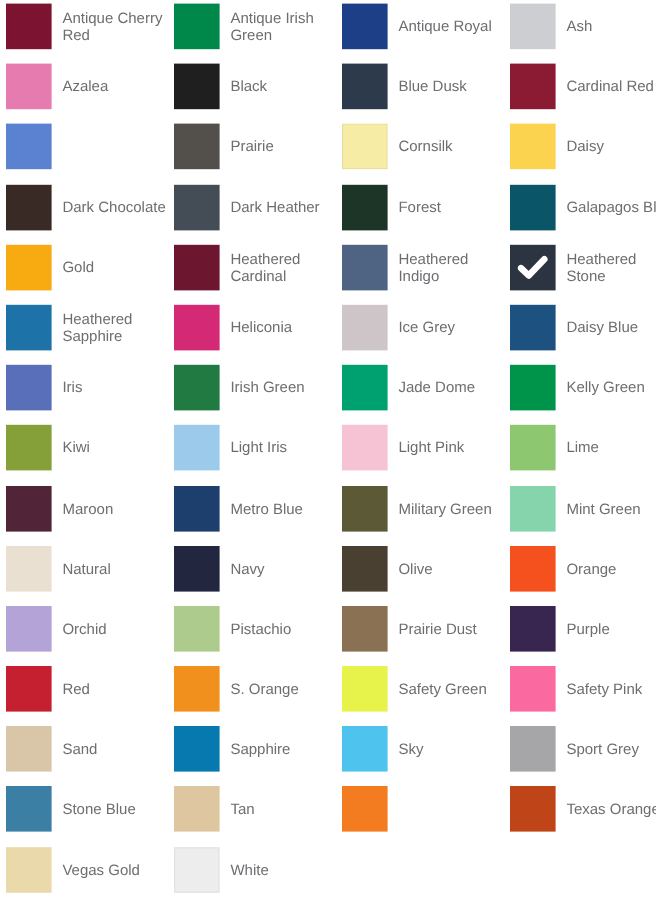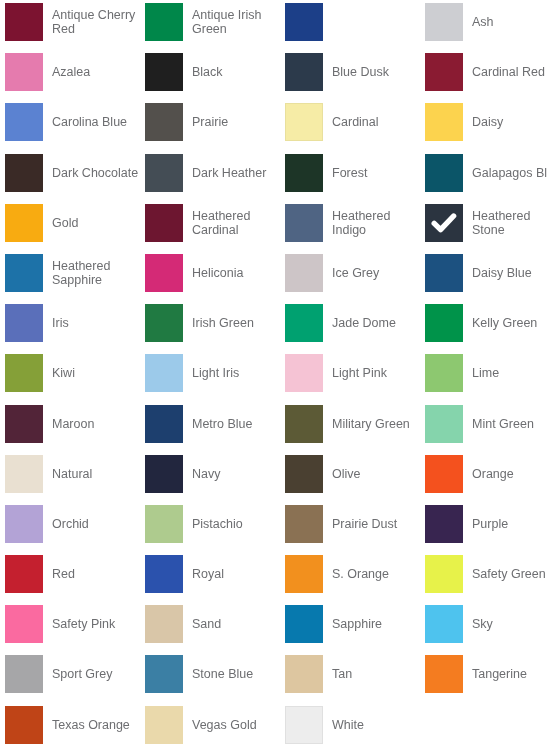--- a/index.html
+++ b/index.html
@@ -93,20 +93,23 @@
       </div>
     </div>
     <div class="swatch-option" role="option" aria-selected="false">
       <div class="swatch-chip" title="Antique Irish Green" style="background-color: rgb(0, 135, 74);"></div>
       <div class="swatch-label">
         <span>Antique Irish Green</span>
       </div>
     </div>
     <div class="swatch-option" role="option" aria-selected="false">
       <div class="swatch-chip" title="Antique Royal" style="background-color: rgb(28, 63, 136);"></div>
+      <div class="swatch-label">
+        <span>Antique Royal</span>
+      </div>
     </div>
     <div class="swatch-option" role="option" aria-selected="false">
       <div class="swatch-chip" title="Ash" style="background-color: rgb(205, 206, 210);"></div>
       <div class="swatch-label">
         <span>Ash</span>
       </div>
     </div>
     <div class="swatch-option" role="option" aria-selected="false">
       <div class="swatch-chip" title="Azalea" style="background-color: rgb(229, 123, 174);"></div>
       <div class="swatch-label">
@@ -126,34 +129,31 @@
       </div>
     </div>
     <div class="swatch-option" role="option" aria-selected="false">
       <div class="swatch-chip" title="Cardinal Red" style="background-color: rgb(138, 27, 50);"></div>
       <div class="swatch-label">
         <span>Cardinal Red</span>
       </div>
     </div>
     <div class="swatch-option" role="option" aria-selected="false">
       <div class="swatch-chip" title="Carolina Blue" style="background-color: rgb(91, 130, 209);"></div>
-      <div class="swatch-label">
-        <span>Carolina Blue</span>
-      </div>
     </div>
     <div class="swatch-option" role="option" aria-selected="false">
       <div class="swatch-chip" title="Charcoal" style="background-color: rgb(83, 80, 76);"></div>
       <div class="swatch-label">
         <span>Prairie</span>
       </div>
     </div>
     <div class="swatch-option" role="option" aria-selected="false">
       <div class="swatch-chip is-pale" title="Cornsilk" style="background-color: rgb(246, 236, 166);"></div>
       <div class="swatch-label">
-        <span>Cardinal</span>
+        <span>Cornsilk</span>
       </div>
     </div>
     <div class="swatch-option" role="option" aria-selected="false">
       <div class="swatch-chip" title="Daisy" style="background-color: rgb(252, 211, 78);"></div>
       <div class="swatch-label">
         <span>Daisy</span>
       </div>
     </div>
     <div class="swatch-option" role="option" aria-selected="false">
       <div class="swatch-chip" title="Dark Chocolate" style="background-color: rgb(58, 42, 38);"></div>
@@ -353,26 +353,20 @@
         <span>Purple</span>
       </div>
     </div>
     <div class="swatch-option" role="option" aria-selected="false">
       <div class="swatch-chip" title="Red" style="background-color: rgb(196, 32, 47);"></div>
       <div class="swatch-label">
         <span>Red</span>
       </div>
     </div>
     <div class="swatch-option" role="option" aria-selected="false">
-      <div class="swatch-chip" title="Royal" style="background-color: rgb(43, 82, 173);"></div>
-      <div class="swatch-label">
-        <span>Royal</span>
-      </div>
-    </div>
-    <div class="swatch-option" role="option" aria-selected="false">
       <div class="swatch-chip" title="S. Orange" style="background-color: rgb(242, 144, 30);"></div>
       <div class="swatch-label">
         <span>S. Orange</span>
       </div>
     </div>
     <div class="swatch-option" role="option" aria-selected="false">
       <div class="swatch-chip" title="Safety Green" style="background-color: rgb(231, 242, 74);"></div>
       <div class="swatch-label">
         <span>Safety Green</span>
       </div>
@@ -414,23 +408,20 @@
       </div>
     </div>
     <div class="swatch-option" role="option" aria-selected="false">
       <div class="swatch-chip" title="Tan" style="background-color: rgb(221, 198, 160);"></div>
       <div class="swatch-label">
         <span>Tan</span>
       </div>
     </div>
     <div class="swatch-option" role="option" aria-selected="false">
       <div class="swatch-chip" title="Tangerine" style="background-color: rgb(244, 124, 32);"></div>
-      <div class="swatch-label">
-        <span>Tangerine</span>
-      </div>
     </div>
     <div class="swatch-option" role="option" aria-selected="false">
       <div class="swatch-chip" title="Texas Orange" style="background-color: rgb(191, 68, 23);"></div>
       <div class="swatch-label">
         <span>Texas Orange</span>
       </div>
     </div>
     <div class="swatch-option" role="option" aria-selected="false">
       <div class="swatch-chip" title="Vegas Gold" style="background-color: rgb(234, 217, 171);"></div>
       <div class="swatch-label">

